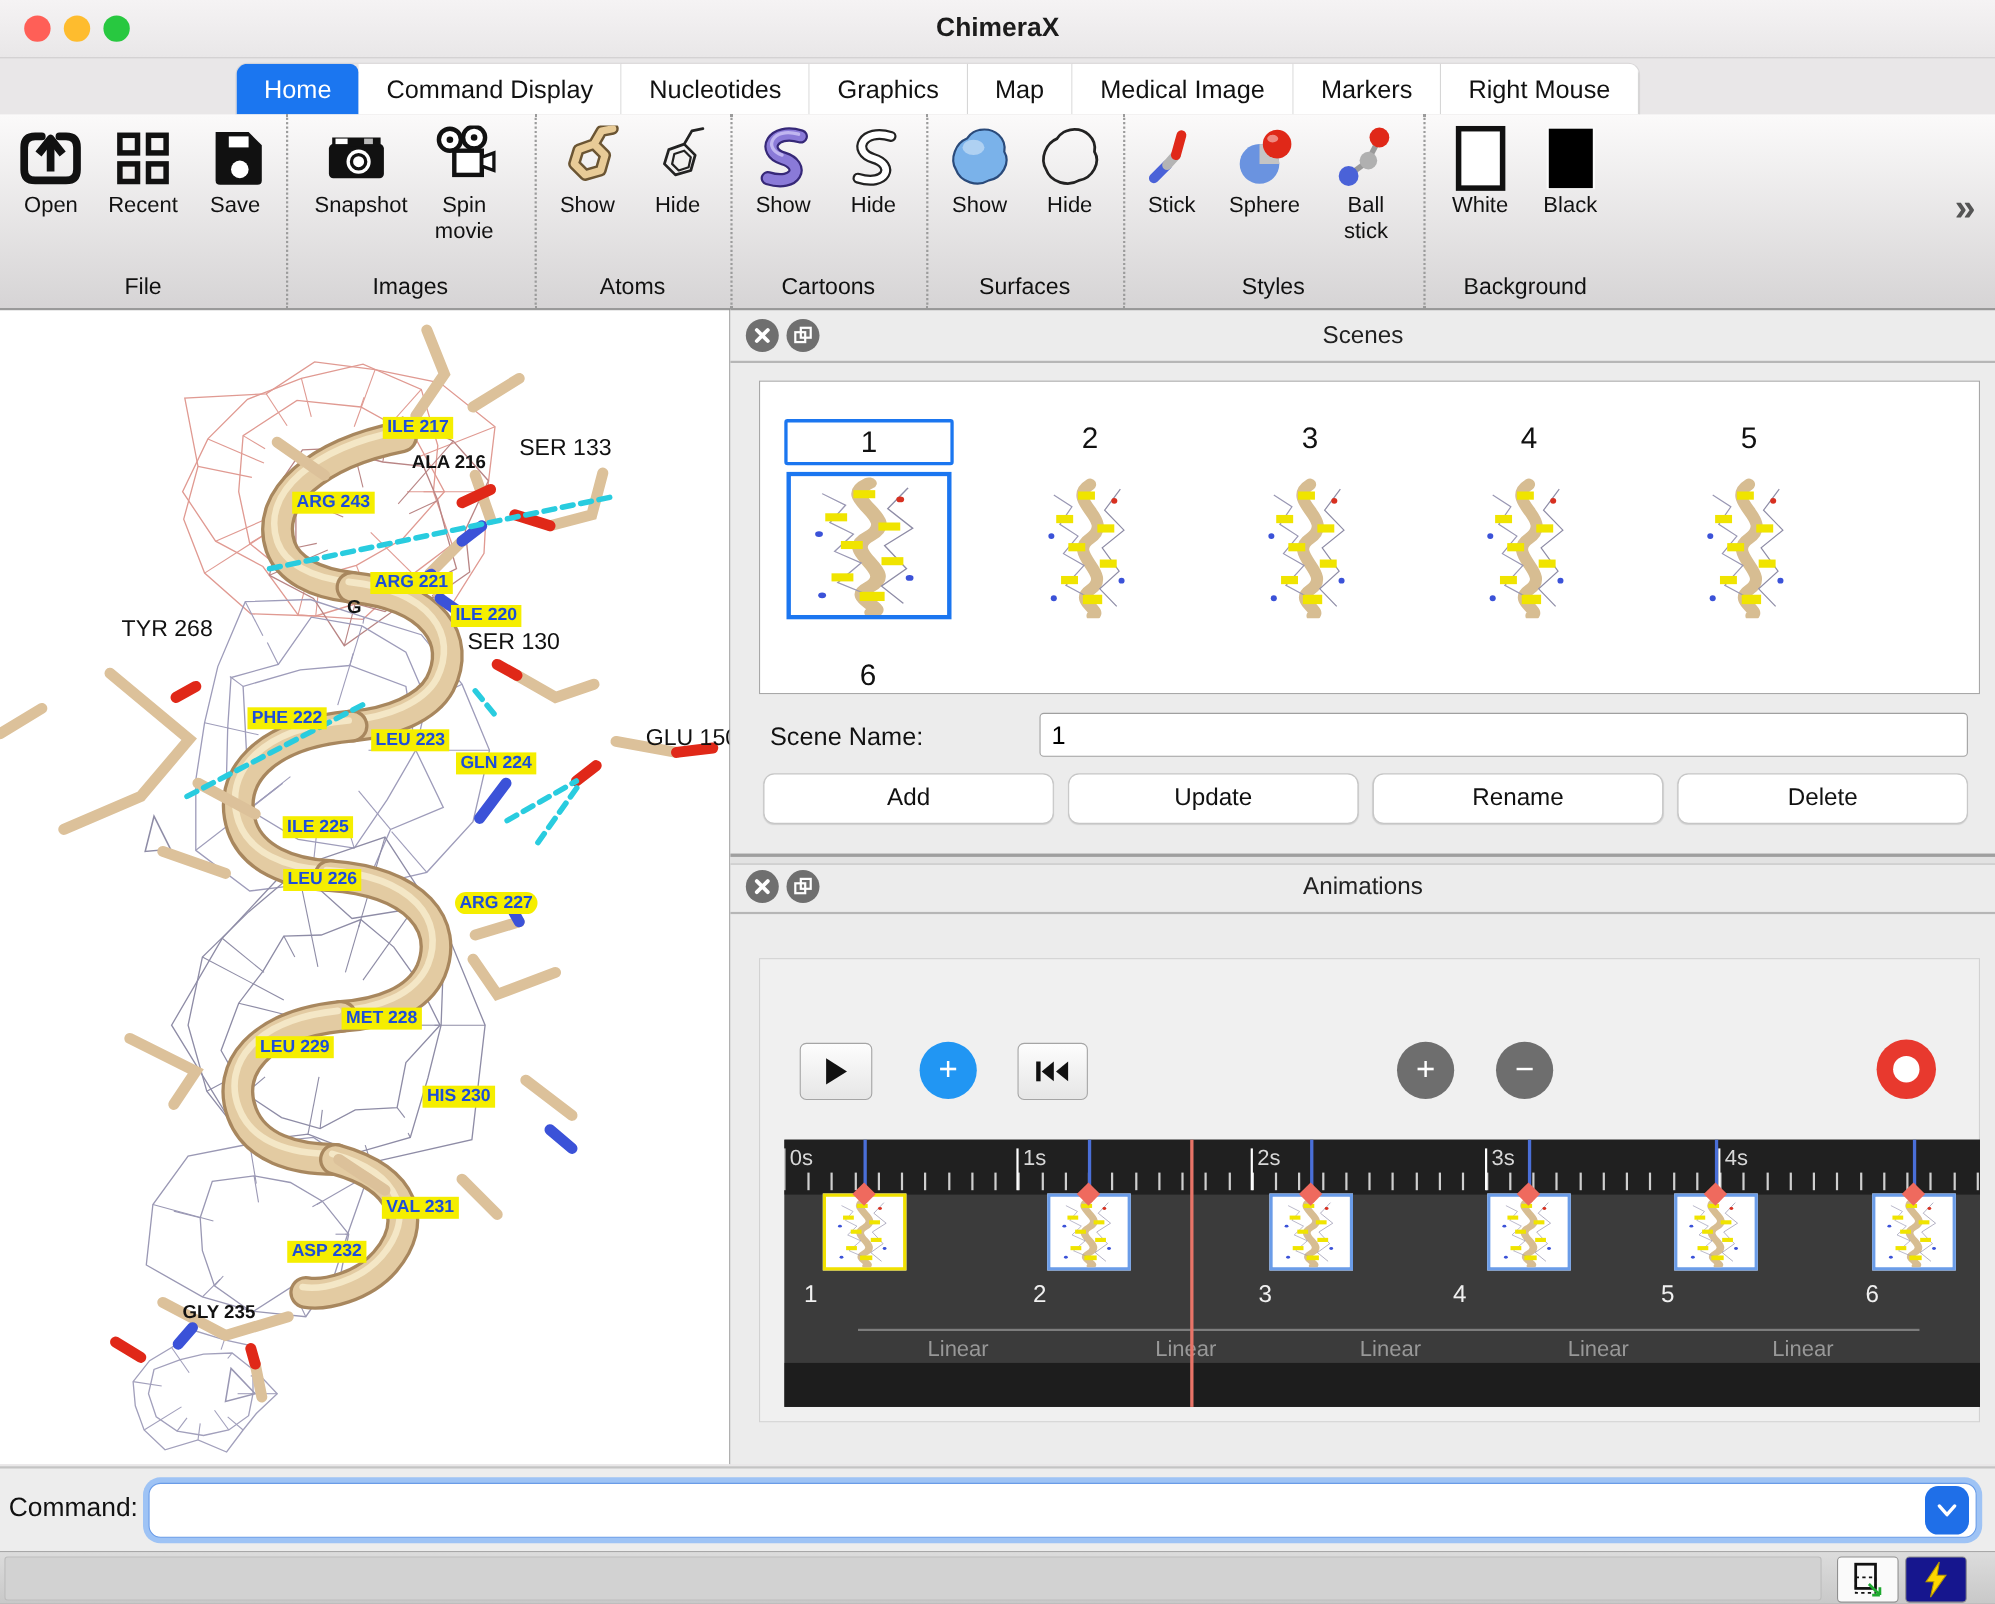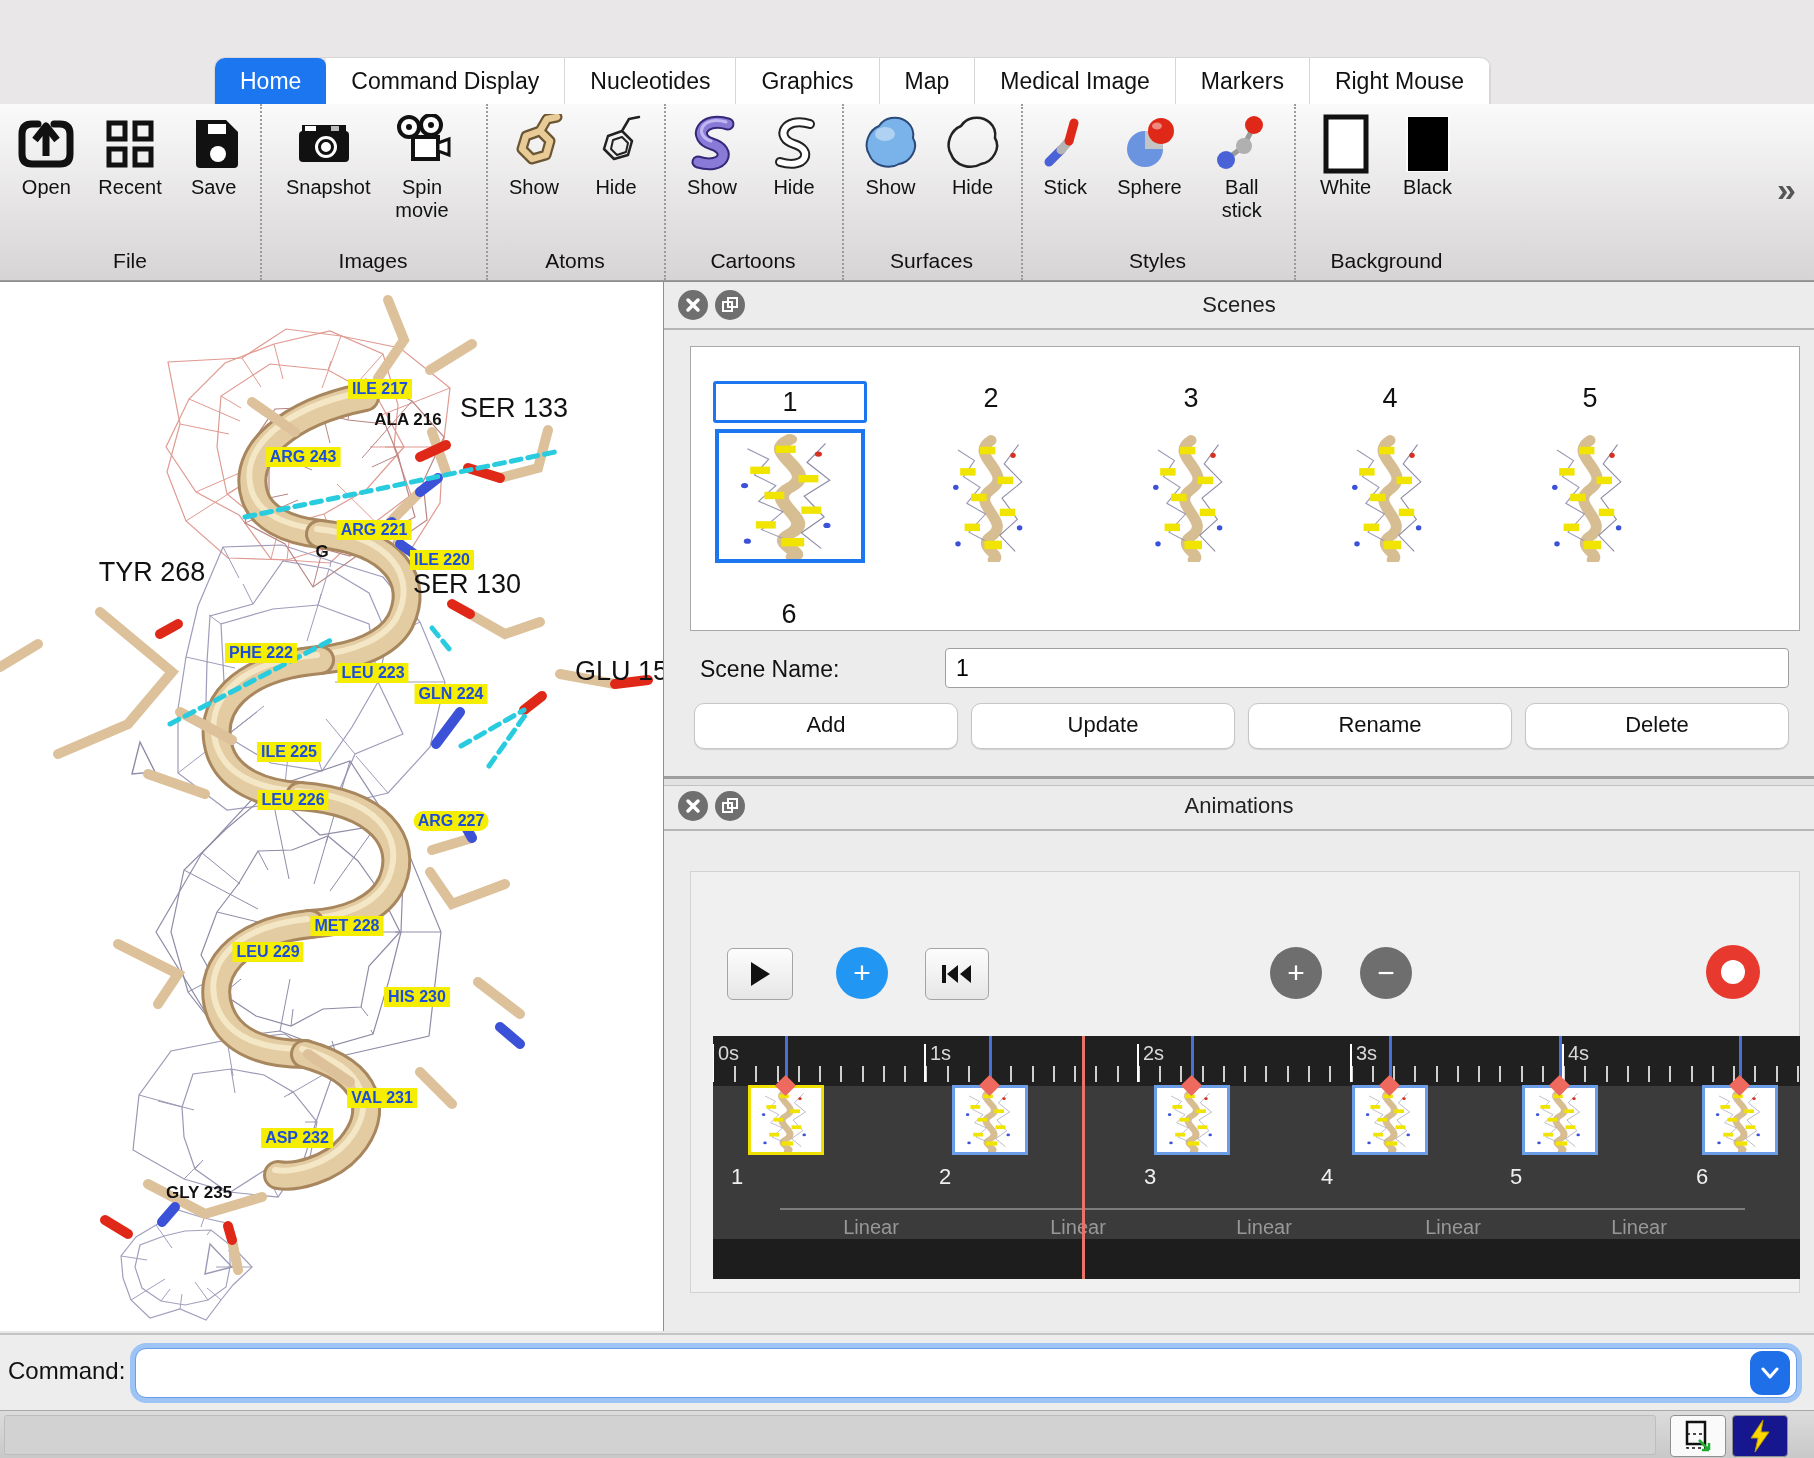--- a/index.html
+++ b/index.html
@@ -28,21 +28,21 @@
   .ticon svg{width:60px;height:60px;display:block;}
   .tlabel{font-size:20px;margin-top:2px;text-align:center;max-width:76px;line-height:1.15;}
   .tgname{position:absolute;bottom:7px;left:0;width:100%;text-align:center;font-size:21px;}
   .overflow-chevron{position:absolute;right:18px;top:66px;font-size:34px;color:#555;font-weight:bold;}
   
   .viewport{position:absolute;left:0;top:281px;width:663px;height:1049px;background:#fff;
     border-top:1px solid #8f8f8f;border-right:1px solid #8f8f8f;overflow:hidden;}
   .vp-label{position:absolute;transform:translate(-50%,-50%);white-space:nowrap;}
   .vp-label.yellow{background:#f5ee00;color:#1d4ed8;font-size:16px;font-weight:bold;padding:1px 4px;}
   .vp-label.plain{color:#111;font-size:17px;font-weight:bold;margin-top:16px;}
-  .vp-label.big{color:#111;font-size:27px;}
+  .vp-label.big{color:#111;font-size:21px;}
   .rpanel{position:absolute;left:664px;top:281px;width:1150px;height:1049px;
     background:#ececec;border-top:1px solid #8f8f8f;}
   .phead{position:absolute;left:0;width:1150px;height:46px;border-bottom:2px solid #b6b6b6;}
   .phead .ptitle{position:absolute;left:0;top:0;width:100%;height:46px;line-height:46px;
     text-align:center;font-size:22px;color:#222;}
   .hbtn{position:absolute;top:8px;width:30px;height:30px;border-radius:50%;background:#6f6f6f;}
   .hbtn svg{width:30px;height:30px;display:block;}
   
   .scenes-box{position:absolute;left:26px;top:64px;width:1108px;height:283px;background:#fff;
     border:1px solid #a8a8a8;overflow:hidden;}
@@ -121,20 +121,26 @@
       <circle cx="18" cy="50" r="2.5" fill="#3b52d8"></circle>
         <circle cx="76" cy="88" r="2.5" fill="#3b52d8"></circle>
       <circle cx="70" cy="20" r="2.5" fill="#d83020"></circle>
         <circle cx="20" cy="103" r="2.5" fill="#3b52d8"></circle>
     </g>
   </defs>
 </svg>
 
 <div class="app">
 
+  <div class="titlebar">
+    <div class="tl" style="left:22px;background:#ff5f57"></div>
+    <div class="tl" style="left:58px;background:#febc2e"></div>
+    <div class="tl" style="left:94px;background:#28c840"></div>
+    <div class="win-title">ChimeraX</div>
+  </div>
 
   <div class="tabs" id="tabs">
       <div class="tab active">Home</div>
       <div class="tab">Command Display</div>
       <div class="tab">Nucleotides</div>
       <div class="tab">Graphics</div>
       <div class="tab">Map</div>
       <div class="tab">Medical Image</div>
       <div class="tab">Markers</div>
       <div class="tab">Right Mouse</div>

